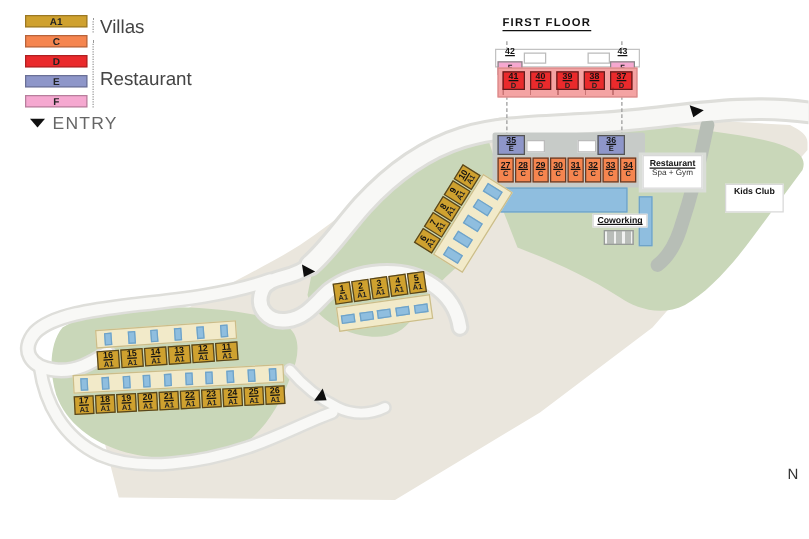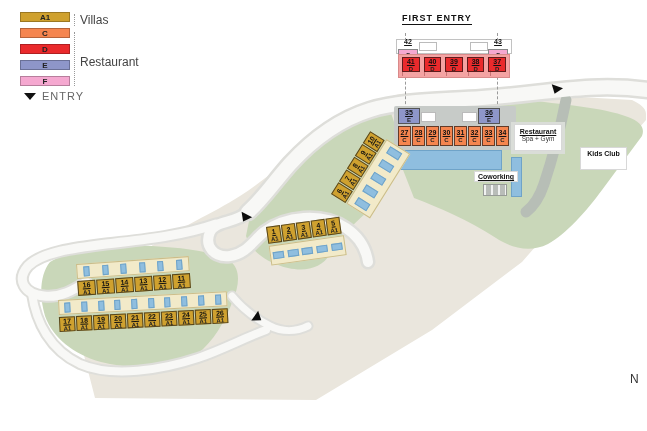--- a/index.html
+++ b/index.html
@@ -7,26 +7,26 @@
          font-family:"Liberation Sans",sans-serif;color:#111;}
   .stage *{box-sizing:border-box;}
   svg.ground{position:absolute;left:0;top:0;}
 
   
   .legend{position:absolute;left:20px;top:12px;width:150px;}
   .sw{width:50px;height:10px;margin-bottom:6px;display:flex;align-items:center;justify-content:center;
       font-size:8px;font-weight:bold;color:#222;border:0.5px solid rgba(0,0,0,.25);}
   .sw-a1{background:#CFA12F;} .sw-c{background:#F5854F;} .sw-d{background:#EA2A2C;}
   .sw-e{background:#8E96C9;} .sw-f{background:#F5A8D0;}
-  .leg-label{position:absolute;font-size:12px;color:#444;}
+  .leg-label{position:absolute;font-size:15px;color:#444;}
   .dotline{position:absolute;width:0;border-left:1px dotted #999;}
   .entry-row{position:absolute;left:4px;top:78px;display:flex;align-items:center;gap:6px;}
   .tri-down{width:0;height:0;border-left:6px solid transparent;border-right:6px solid transparent;
             border-top:7px solid #111;}
-  .entry-txt{font-size:11px;letter-spacing:1px;color:#666;}
+  .entry-txt{font-size:14px;letter-spacing:1px;color:#666;}
 
   
   .unit{display:flex;flex-direction:column;align-items:center;justify-content:center;
         border:0.5px solid rgba(20,20,20,.65);}
   .unum{font-weight:bold;font-size:7px;line-height:7px;color:#111;
         text-decoration:underline;text-underline-offset:1px;}
   .utype{font-size:6px;line-height:6px;margin-top:1px;font-weight:bold;color:#222;}
   .u-a1{background:#CFA12F;} .u-c{background:#F5854F;} .u-d{background:#EA2A2C;}
   .unit-row{display:flex;gap:1px;}
 
@@ -136,21 +136,21 @@
     <div class="leg-label" style="left:60px;top:43px;">Restaurant</div>
     <div class="entry-row">
       <span class="tri-down"></span>
       <span class="entry-txt">ENTRY</span>
     </div>
   </div>
 
   <div class="dash" style="left:405px;top:33px;height:76px;"></div>
   <div class="dash" style="left:497px;top:33px;height:76px;"></div>
 
-  <div class="ff-title">FIRST ENTRY</div>
+  <div class="ff-title">FIRST FLOOR</div>
   <div class="ff-base"></div>
   <div class="funit" style="left:398px;top:30px;">
     <span class="unum">42</span>
     <div class="fbox">
         <span class="utype">F</span>
       </div>
   </div>
   <div class="notch" style="left:419px;top:42px;width:18px;height:9px;"></div>
   <div class="notch" style="left:470px;top:42px;width:18px;height:9px;"></div>
   <div class="funit" style="left:488px;top:30px;">

